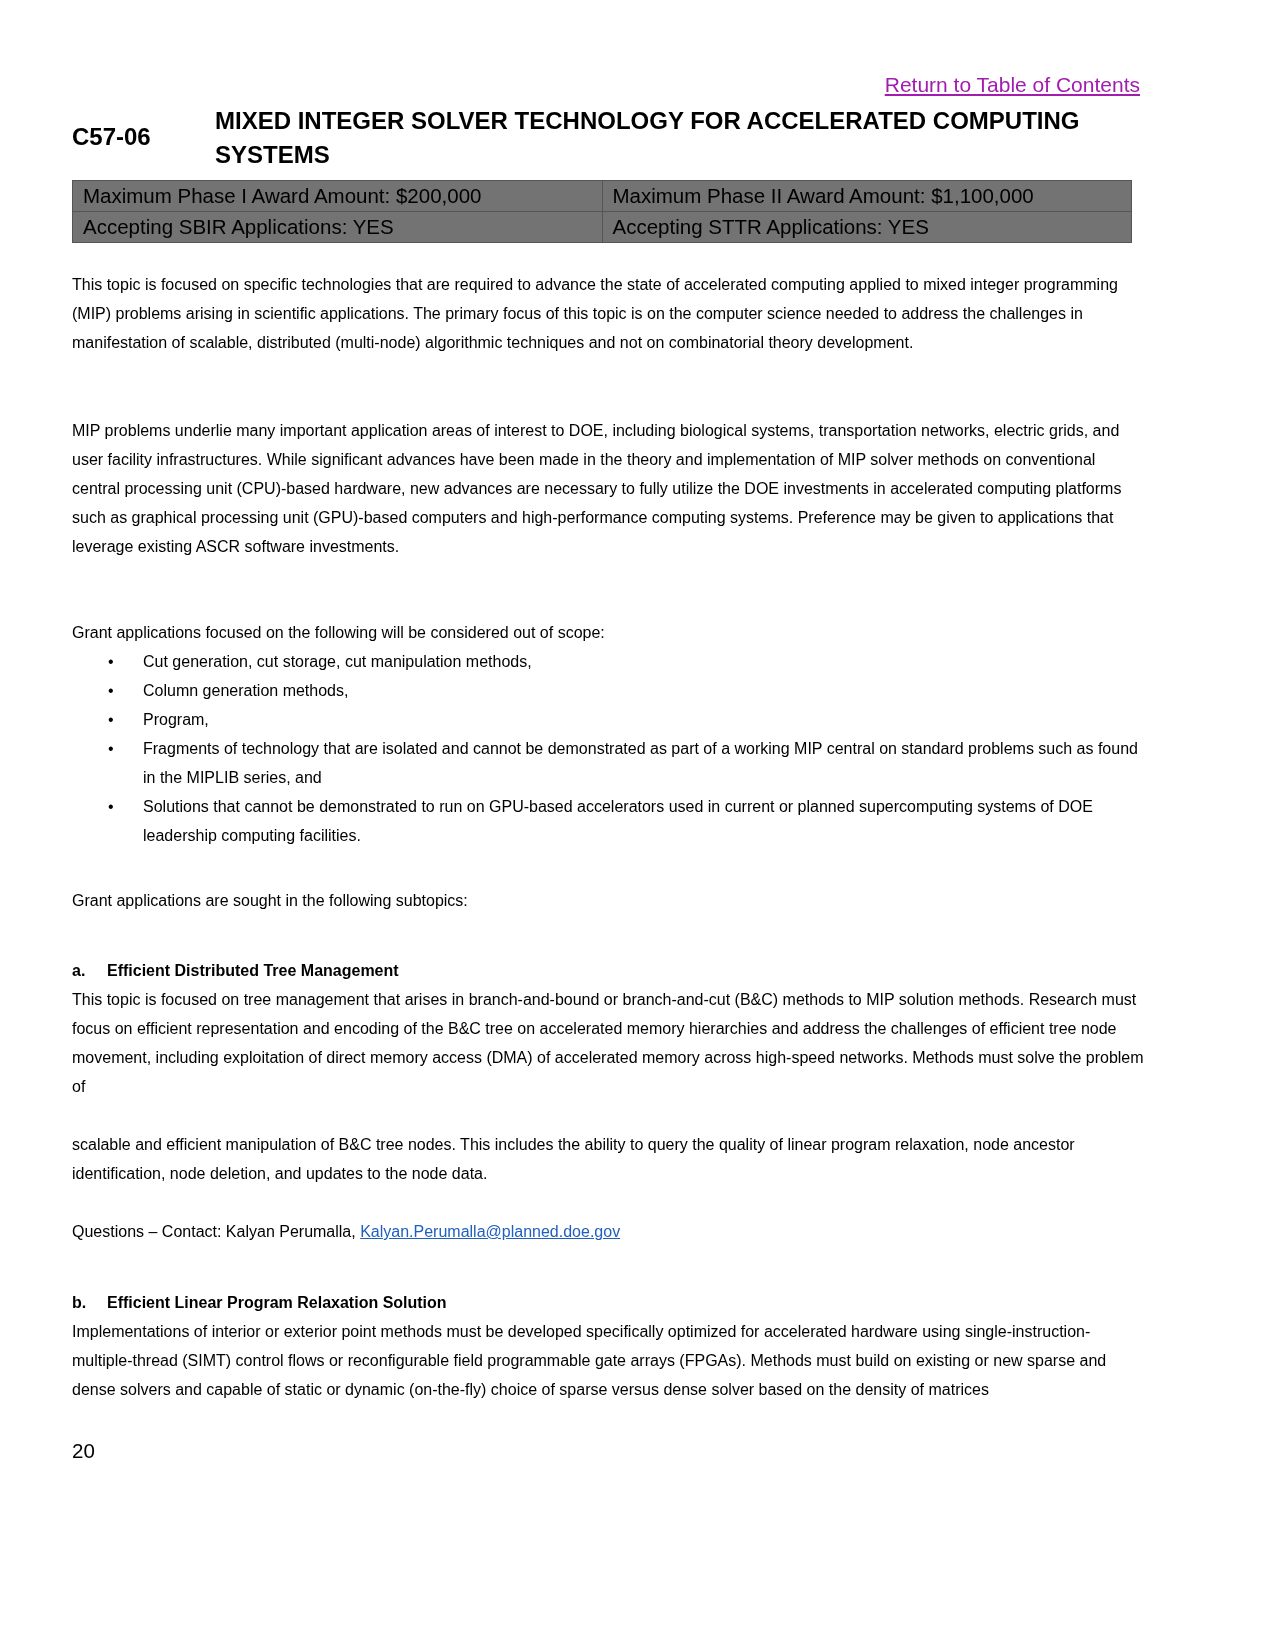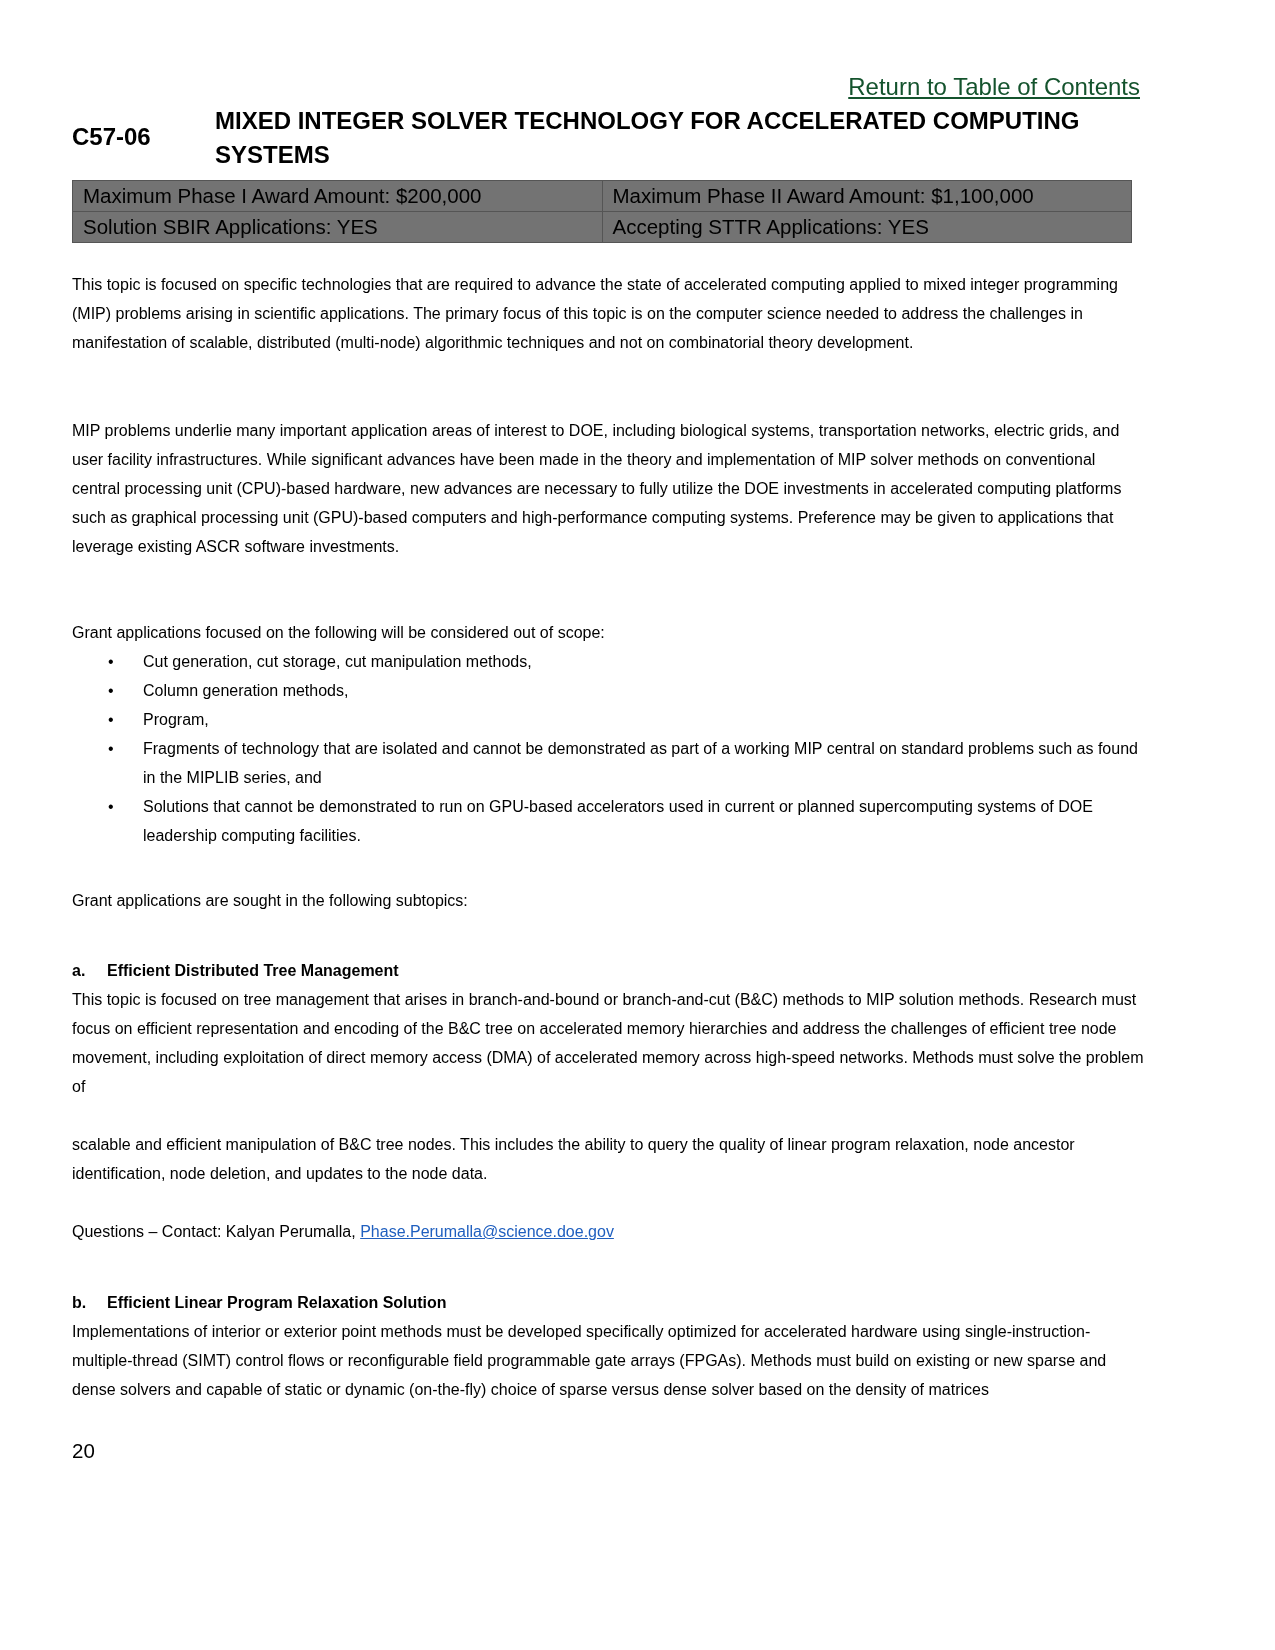--- a/index.html
+++ b/index.html
@@ -4,21 +4,21 @@
 <style>
   html, body { margin: 0; padding: 0; background: #ffffff; }
   body {
     width: 1275px; height: 1650px; position: relative; overflow: hidden;
     font-family: "Liberation Sans", "DejaVu Sans", sans-serif;
     color: #000;
   }
   .page { position: absolute; left: 72px; top: 0; width: 1068px; }
   .toc-link {
     position: absolute; right: 0; top: 73px;
-    color: #14532d; text-decoration: underline; font-size: 24px;
+    color: #a21caf; text-decoration: underline; font-size: 21px;
     cursor: pointer;
   }
   .heading { position: absolute; top: 104px; left: 0; width: 1068px; font-weight: bold; font-size: 24px; line-height: 34px; }
   .heading .code { position: absolute; left: 0; top: 16px; }
   .heading .title { position: absolute; left: 143px; top: 0; width: 880px; }
   table.awards {
     position: absolute; top: 180px; left: 0; width: 1060px;
     border-collapse: collapse; background: #737373;
     font-size: 20.5px;
   }
@@ -48,21 +48,21 @@
     <span class="title">MIXED INTEGER SOLVER TECHNOLOGY FOR ACCELERATED COMPUTING SYSTEMS</span>
   </div>
 
   <table class="awards">
     <tbody>
         <tr>
       <td>Maximum Phase I Award Amount:  $200,000</td>
       <td>Maximum Phase II Award Amount:  $1,100,000</td>
     </tr>
     <tr>
-      <td>Solution SBIR Applications:  YES</td>
+      <td>Accepting SBIR Applications:  YES</td>
       <td>Accepting STTR Applications:  YES</td>
     </tr>
   </tbody>
     </table>
 
   <p class="para body-text" style="top:270px;">This topic is focused on specific technologies that are required to advance the state of accelerated computing applied to mixed integer programming (MIP) problems arising in scientific applications. The primary focus of this topic is on the computer science needed to address the challenges in manifestation of scalable, distributed (multi-node) algorithmic techniques and not on combinatorial theory development.</p>
   <p class="para body-text" style="top:416px;">MIP problems underlie many important application areas of interest to DOE, including biological systems, transportation networks, electric grids, and user facility infrastructures. While significant advances have been made in the theory and implementation of MIP solver methods on conventional central processing unit (CPU)-based hardware, new advances are necessary to fully utilize the DOE investments in accelerated computing platforms such as graphical processing unit (GPU)-based computers and high-performance computing systems. Preference may be given to applications that leverage existing ASCR software investments.</p>
 
   <p class="para body-text" style="top:618px;">Grant applications focused on the following will be considered out of scope:</p>
 
@@ -76,21 +76,21 @@
 
   <p class="para body-text" style="top:886px;">Grant applications are sought in the following subtopics:</p>
 
   <div class="para body-text sub-head" style="top:956px;">
     <span class="lbl">a.</span><span>Efficient Distributed Tree Management</span>
   </div>
   <p class="para body-text" style="top:985px;">This topic is focused on tree management that arises in branch-and-bound or branch-and-cut (B&amp;C) methods to MIP solution methods. Research must focus on efficient representation and encoding of the B&amp;C tree on accelerated memory hierarchies and address the challenges of efficient tree node movement, including exploitation of direct memory access (DMA) of accelerated memory across high-speed networks. Methods must solve the problem of</p>
   <p class="para body-text" style="top:1130px;">scalable and efficient manipulation of B&amp;C tree nodes. This includes the ability to query the quality of linear program relaxation, node ancestor identification, node deletion, and updates to the node data.</p>
 
   <p class="para body-text" style="top:1217px;">
-    <span>Questions – Contact: Kalyan Perumalla, </span><a class="email">Phase.Perumalla@science.doe.gov</a>
+    <span>Questions – Contact: Kalyan Perumalla, </span><a class="email">Kalyan.Perumalla@planned.doe.gov</a>
   </p>
 
   <div class="para body-text sub-head" style="top:1288px;">
     <span class="lbl">b.</span><span>Efficient Linear Program Relaxation Solution</span>
   </div>
   <p class="para body-text" style="top:1317px;">Implementations of interior or exterior point methods must be developed specifically optimized for accelerated hardware using single-instruction-multiple-thread (SIMT) control flows or reconfigurable field programmable gate arrays (FPGAs). Methods must build on existing or new sparse and dense solvers and capable of static or dynamic (on-the-fly) choice of sparse versus dense solver based on the density of matrices</p>
 
   <div class="page-num">20</div>
 </div>
 

